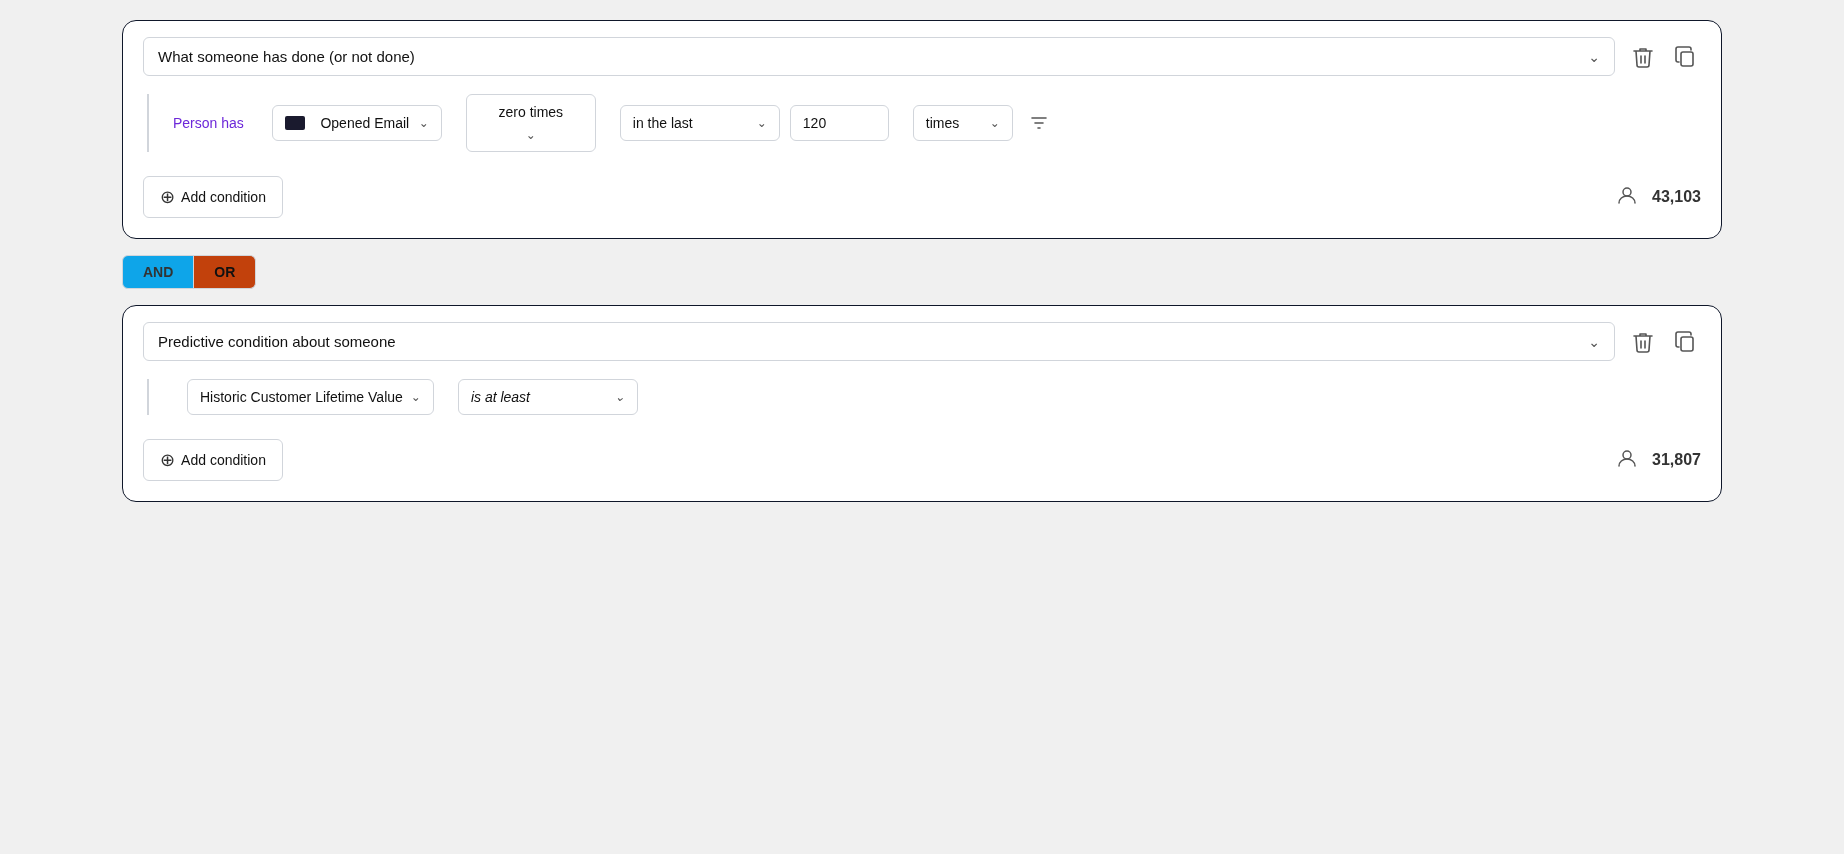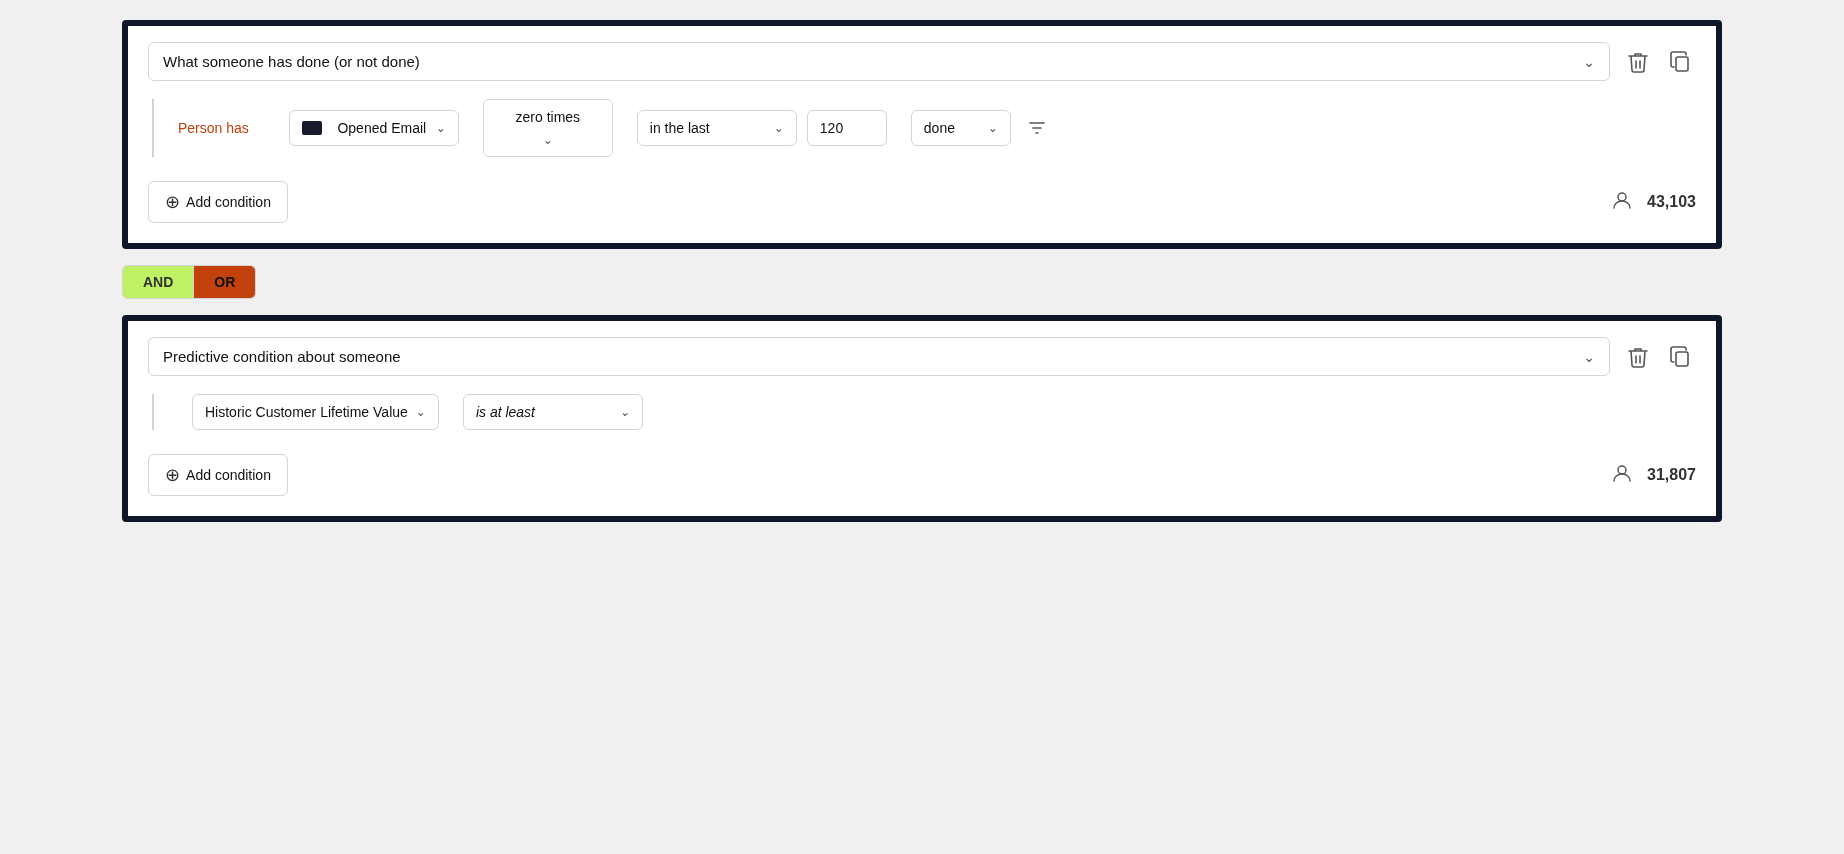--- a/index.html
+++ b/index.html
@@ -11,22 +11,22 @@
     }
 
     .page-wrapper {
       max-width: 1600px;
       margin: 0 auto;
     }
 
     
     .condition-group {
       background: #fff;
-      border: 6px solid #0f172a;
-      border-radius: 4px;
+      border: 1px solid #0f172a;
+      border-radius: 14px;
       margin-bottom: 16px;
       padding: 16px 20px 20px 20px;
       position: relative;
     }
 
     
     .group-header {
       display: flex;
       align-items: center;
       justify-content: space-between;
@@ -77,23 +77,23 @@
       align-items: center;
       margin-top: 18px;
       padding-left: 24px;
       border-left: 2px solid #d1d5db;
       margin-left: 4px;
       gap: 10px;
     }
 
     .label-text {
       font-size: 14px;
-      color: #c2410c;
+      color: #6d28d9;
       white-space: nowrap;
-      margin-right: 16px;
+      margin-right: 4px;
     }
 
     .dropdown-select {
       display: flex;
       align-items: center;
       justify-content: space-between;
       border: 1px solid #d1d5db;
       border-radius: 6px;
       padding: 9px 12px;
       background: #fff;
@@ -114,21 +114,21 @@
     .ds-zero-times { min-width: 130px; flex-direction: column; }
     .ds-in-the-last { min-width: 160px; }
     .ds-days { min-width: 100px; }
 
     .number-input {
       border: 1px solid #d1d5db;
       border-radius: 6px;
       padding: 9px 12px;
       font-size: 14px;
       color: #111;
-      width: 80px;
+      width: 99px;
       background: #fff;
     }
 
     .filter-icon-btn {
       background: none;
       border: none;
       cursor: pointer;
       color: #555;
       font-size: 18px;
       padding: 6px;
@@ -181,21 +181,21 @@
     
     .logic-toggle {
       display: flex;
       align-items: center;
       gap: 0;
       margin-bottom: 16px;
     }
 
     .logic-btn {
       border: 1px solid #d1d5db;
-      background: #bef264;
+      background: #0ea5e9;
       padding: 8px 20px;
       font-size: 14px;
       font-weight: 600;
       cursor: pointer;
       color: #333;
     }
 
     .logic-btn:first-child {
       border-radius: 6px 0 0 6px;
     }
@@ -265,21 +265,21 @@
       </div>
 
       <div class="dropdown-select ds-in-the-last">
         <span>in the last</span>
         <span class="chevron-icon">⌄</span>
       </div>
 
       <input type="text" class="number-input" value="120" style="">
 
       <div class="dropdown-select ds-days">
-        <span>done</span>
+        <span>times</span>
         <span class="chevron-icon">⌄</span>
       </div>
 
       <button class="filter-icon-btn">
         <svg width="20" height="20" viewBox="0 0 20 20" fill="none" xmlns="http://www.w3.org/2000/svg">
           <path d="M3 5h14M6 10h8M9 15h2" stroke="#555" stroke-width="1.6" stroke-linecap="round"></path>
         </svg>
       </button>
     </div>
 

